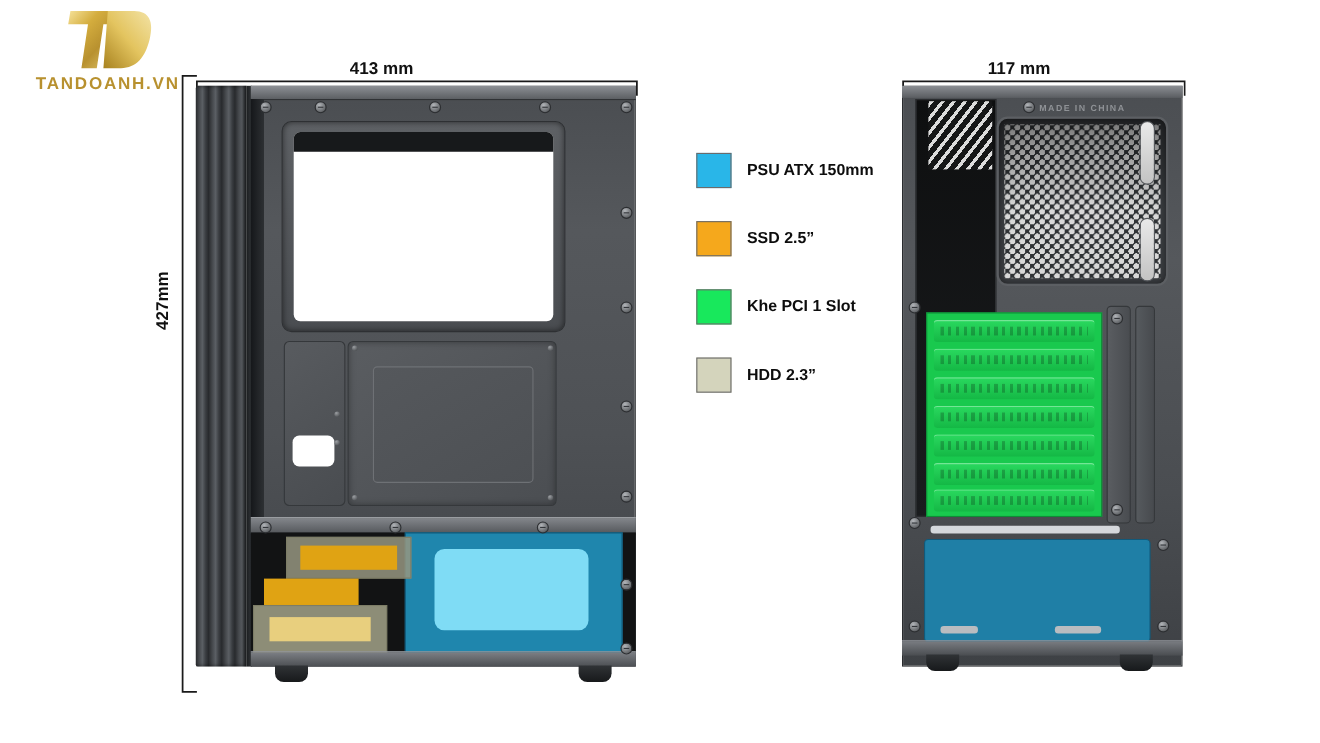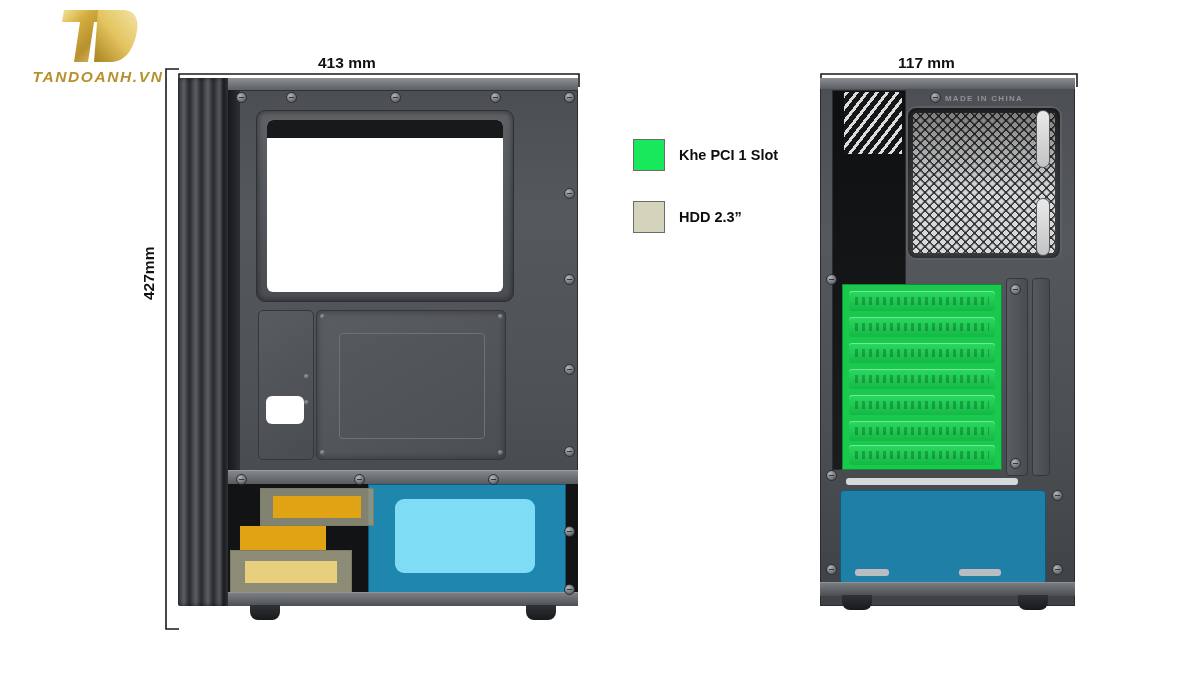--- a/index.html
+++ b/index.html
@@ -5,21 +5,21 @@
   html,body{margin:0;padding:0;background:#ffffff;}
   body{width:1200px;height:675px;position:relative;overflow:hidden;
        font-family:"Liberation Sans",sans-serif;color:#111;}
   .abs{position:absolute;}
 
   
   #brand{left:18px;top:8px;width:160px;height:86px;}
   #brand .mark{position:absolute;left:40px;top:0;width:84px;height:56px;}
   #brand .wordmark{position:absolute;left:0;top:60px;width:160px;
       text-align:center;font-size:15.5px;font-weight:700;letter-spacing:1.6px;
-      color:#b8912f;font-family:"Liberation Sans",sans-serif;font-style:italic;}
+      color:#b8912f;font-family:"Liberation Sans",sans-serif;}
 
   
   .dimline{stroke:#1a1a1a;stroke-width:1.6;fill:none;}
   .dimlabel{font-size:15.5px;font-weight:700;color:#111;white-space:nowrap;}
   #w1-label{left:318px;top:54px;}
   #w2-label{left:898px;top:54px;}
   #h1-label{left:140px;top:300px;transform:rotate(-90deg);transform-origin:left top;}
 
   
   #caseA{left:178px;top:78px;width:400px;height:540px;}
@@ -312,21 +312,29 @@
   <div class="screw" style="left:190px;top:206px;"></div>
   <div class="screw" style="left:190px;top:380px;"></div>
   <div class="screw" style="left:6px;top:392px;"></div>
   <div class="screw" style="left:232px;top:412px;"></div>
   <div class="screw" style="left:6px;top:486px;"></div>
   <div class="screw" style="left:232px;top:486px;"></div>
 </div>
 
 <div id="legend" class="abs">
 
-
+  <div class="legendRow">
+    <div class="swatch" style="background: rgb(41, 182, 232);"></div>
+    <div class="legendText">PSU ATX 150mm</div>
+  </div>
+
+  <div class="legendRow">
+    <div class="swatch" style="background: rgb(245, 168, 28);"></div>
+    <div class="legendText">SSD 2.5”</div>
+  </div>
 
   <div class="legendRow">
     <div class="swatch" style="background: rgb(24, 232, 92);"></div>
     <div class="legendText">Khe PCI 1 Slot</div>
   </div>
 
   <div class="legendRow">
     <div class="swatch" style="background: rgb(212, 212, 188);"></div>
     <div class="legendText">HDD 2.3”</div>
   </div>

